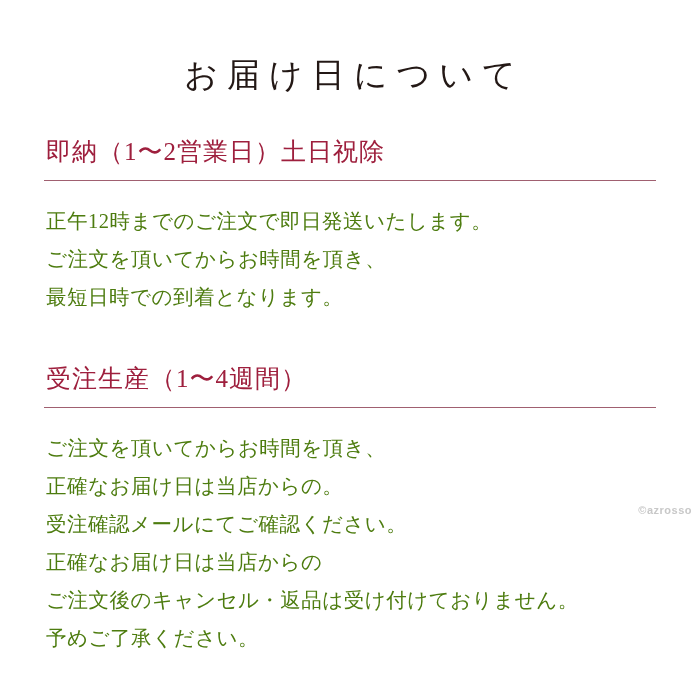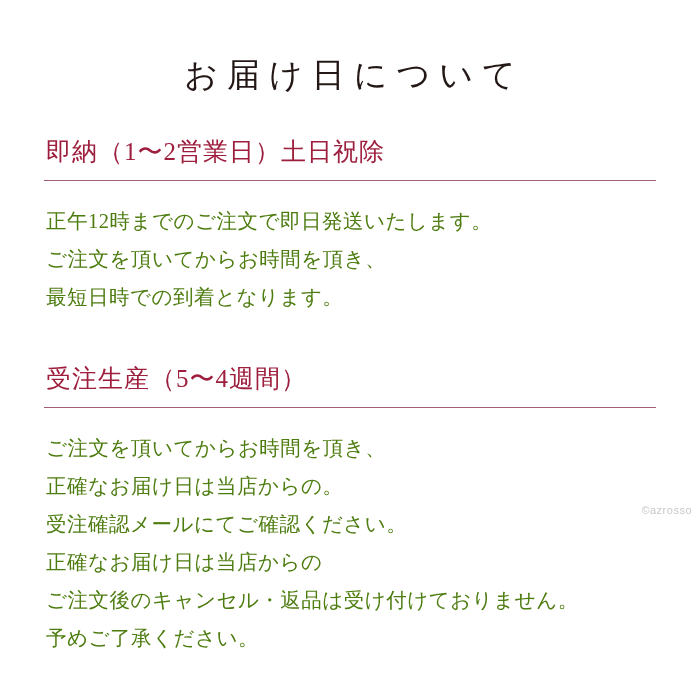--- a/index.html
+++ b/index.html
@@ -61,39 +61,40 @@
     white-space: nowrap;
   }
   .watermark {
     position: absolute;
     right: 8px;
     bottom: 5px;
     font-size: 11px;
     color: #c8c8c8;
     font-family: "Liberation Sans", sans-serif;
     letter-spacing: 0.5px;
+    font-weight: bold;
   }
 </style>
 </head>
 <body>
 
 <div class="page">
 
   <h1 class="doc-title">お届け日について</h1>
 
   <div class="section">
     <h2 class="section-heading">即納（1〜2営業日）土日祝除</h2>
     <div class="rule"></div>
     <p class="body-line">正午12時までのご注文で即日発送いたします。</p>
     <p class="body-line">ご注文を頂いてからお時間を頂き、</p>
     <p class="body-line">最短日時での到着となります。</p>
   </div>
 
   <div class="section second">
-    <h2 class="section-heading">受注生産（5〜4週間）</h2>
+    <h2 class="section-heading">受注生産（1〜4週間）</h2>
     <div class="rule"></div>
     <p class="body-line">ご注文を頂いてからお時間を頂き、</p>
     <p class="body-line">正確なお届け日は当店からの。</p>
     <p class="body-line">受注確認メールにてご確認ください。</p>
     <p class="body-line">正確なお届け日は当店からの</p>
     <p class="body-line">ご注文後のキャンセル・返品は受け付けておりません。</p>
     <p class="body-line">予めご了承ください。</p>
   </div>
 
   <div class="watermark">©azrosso</div>

